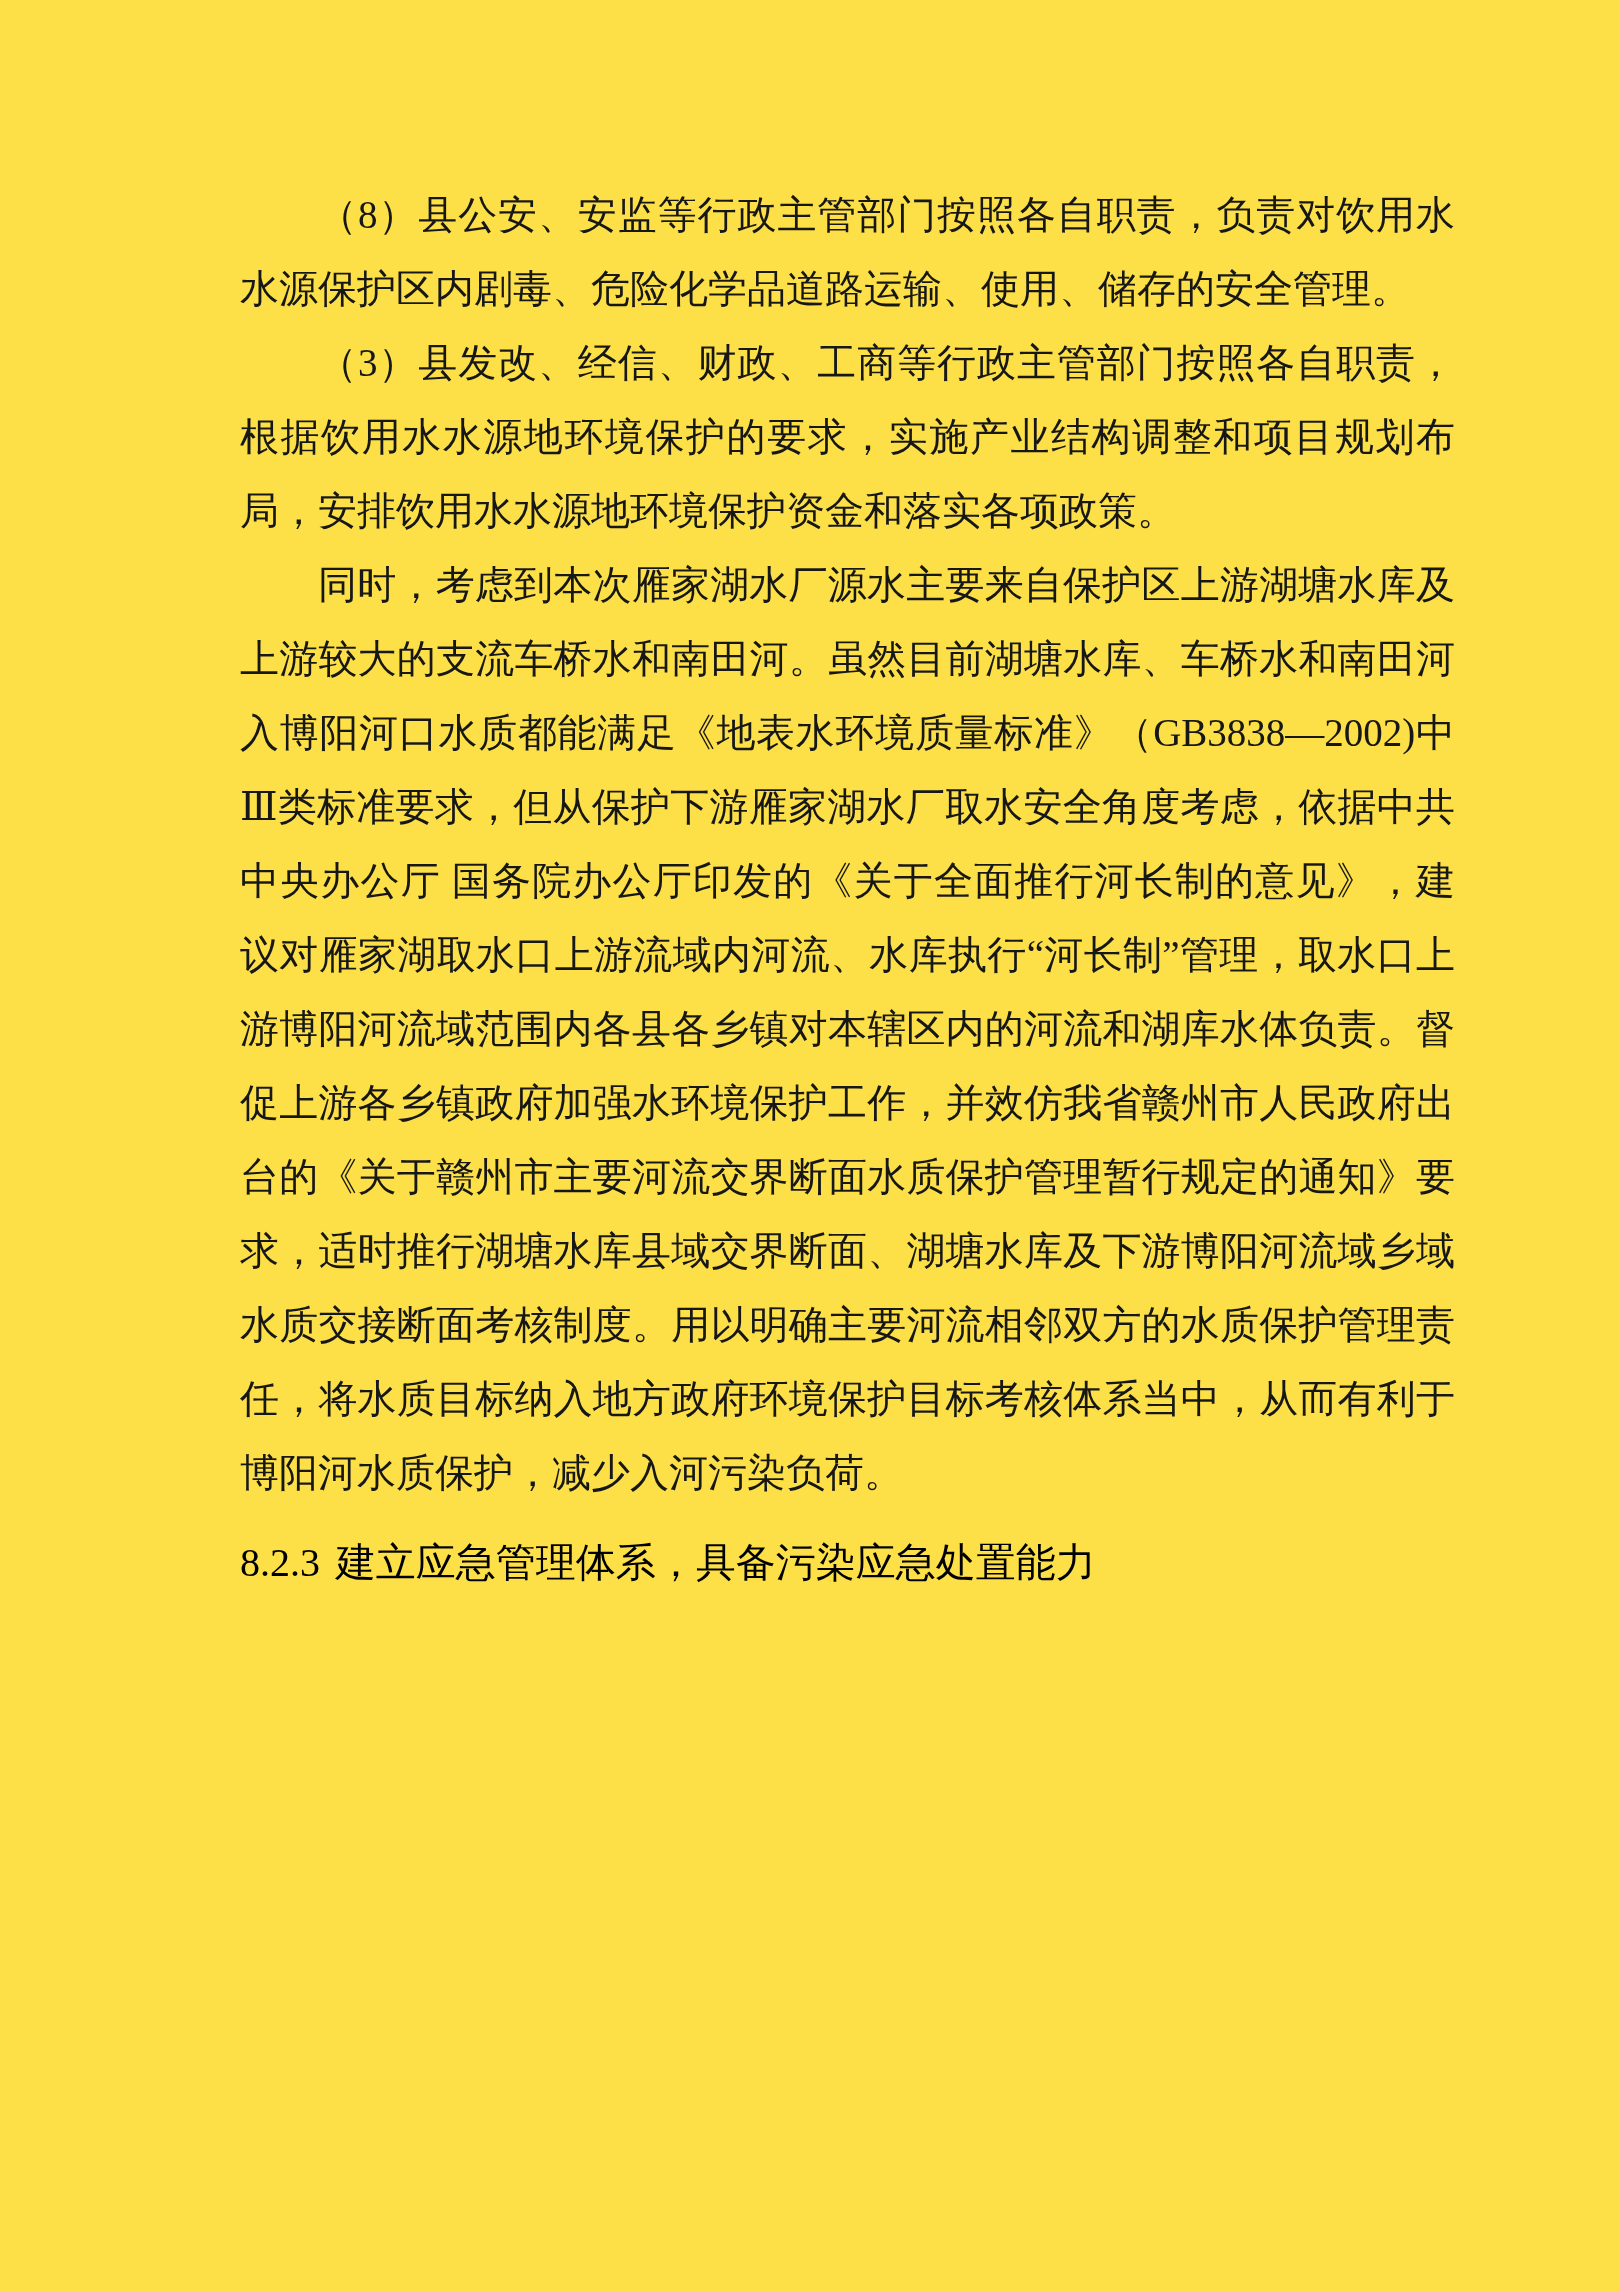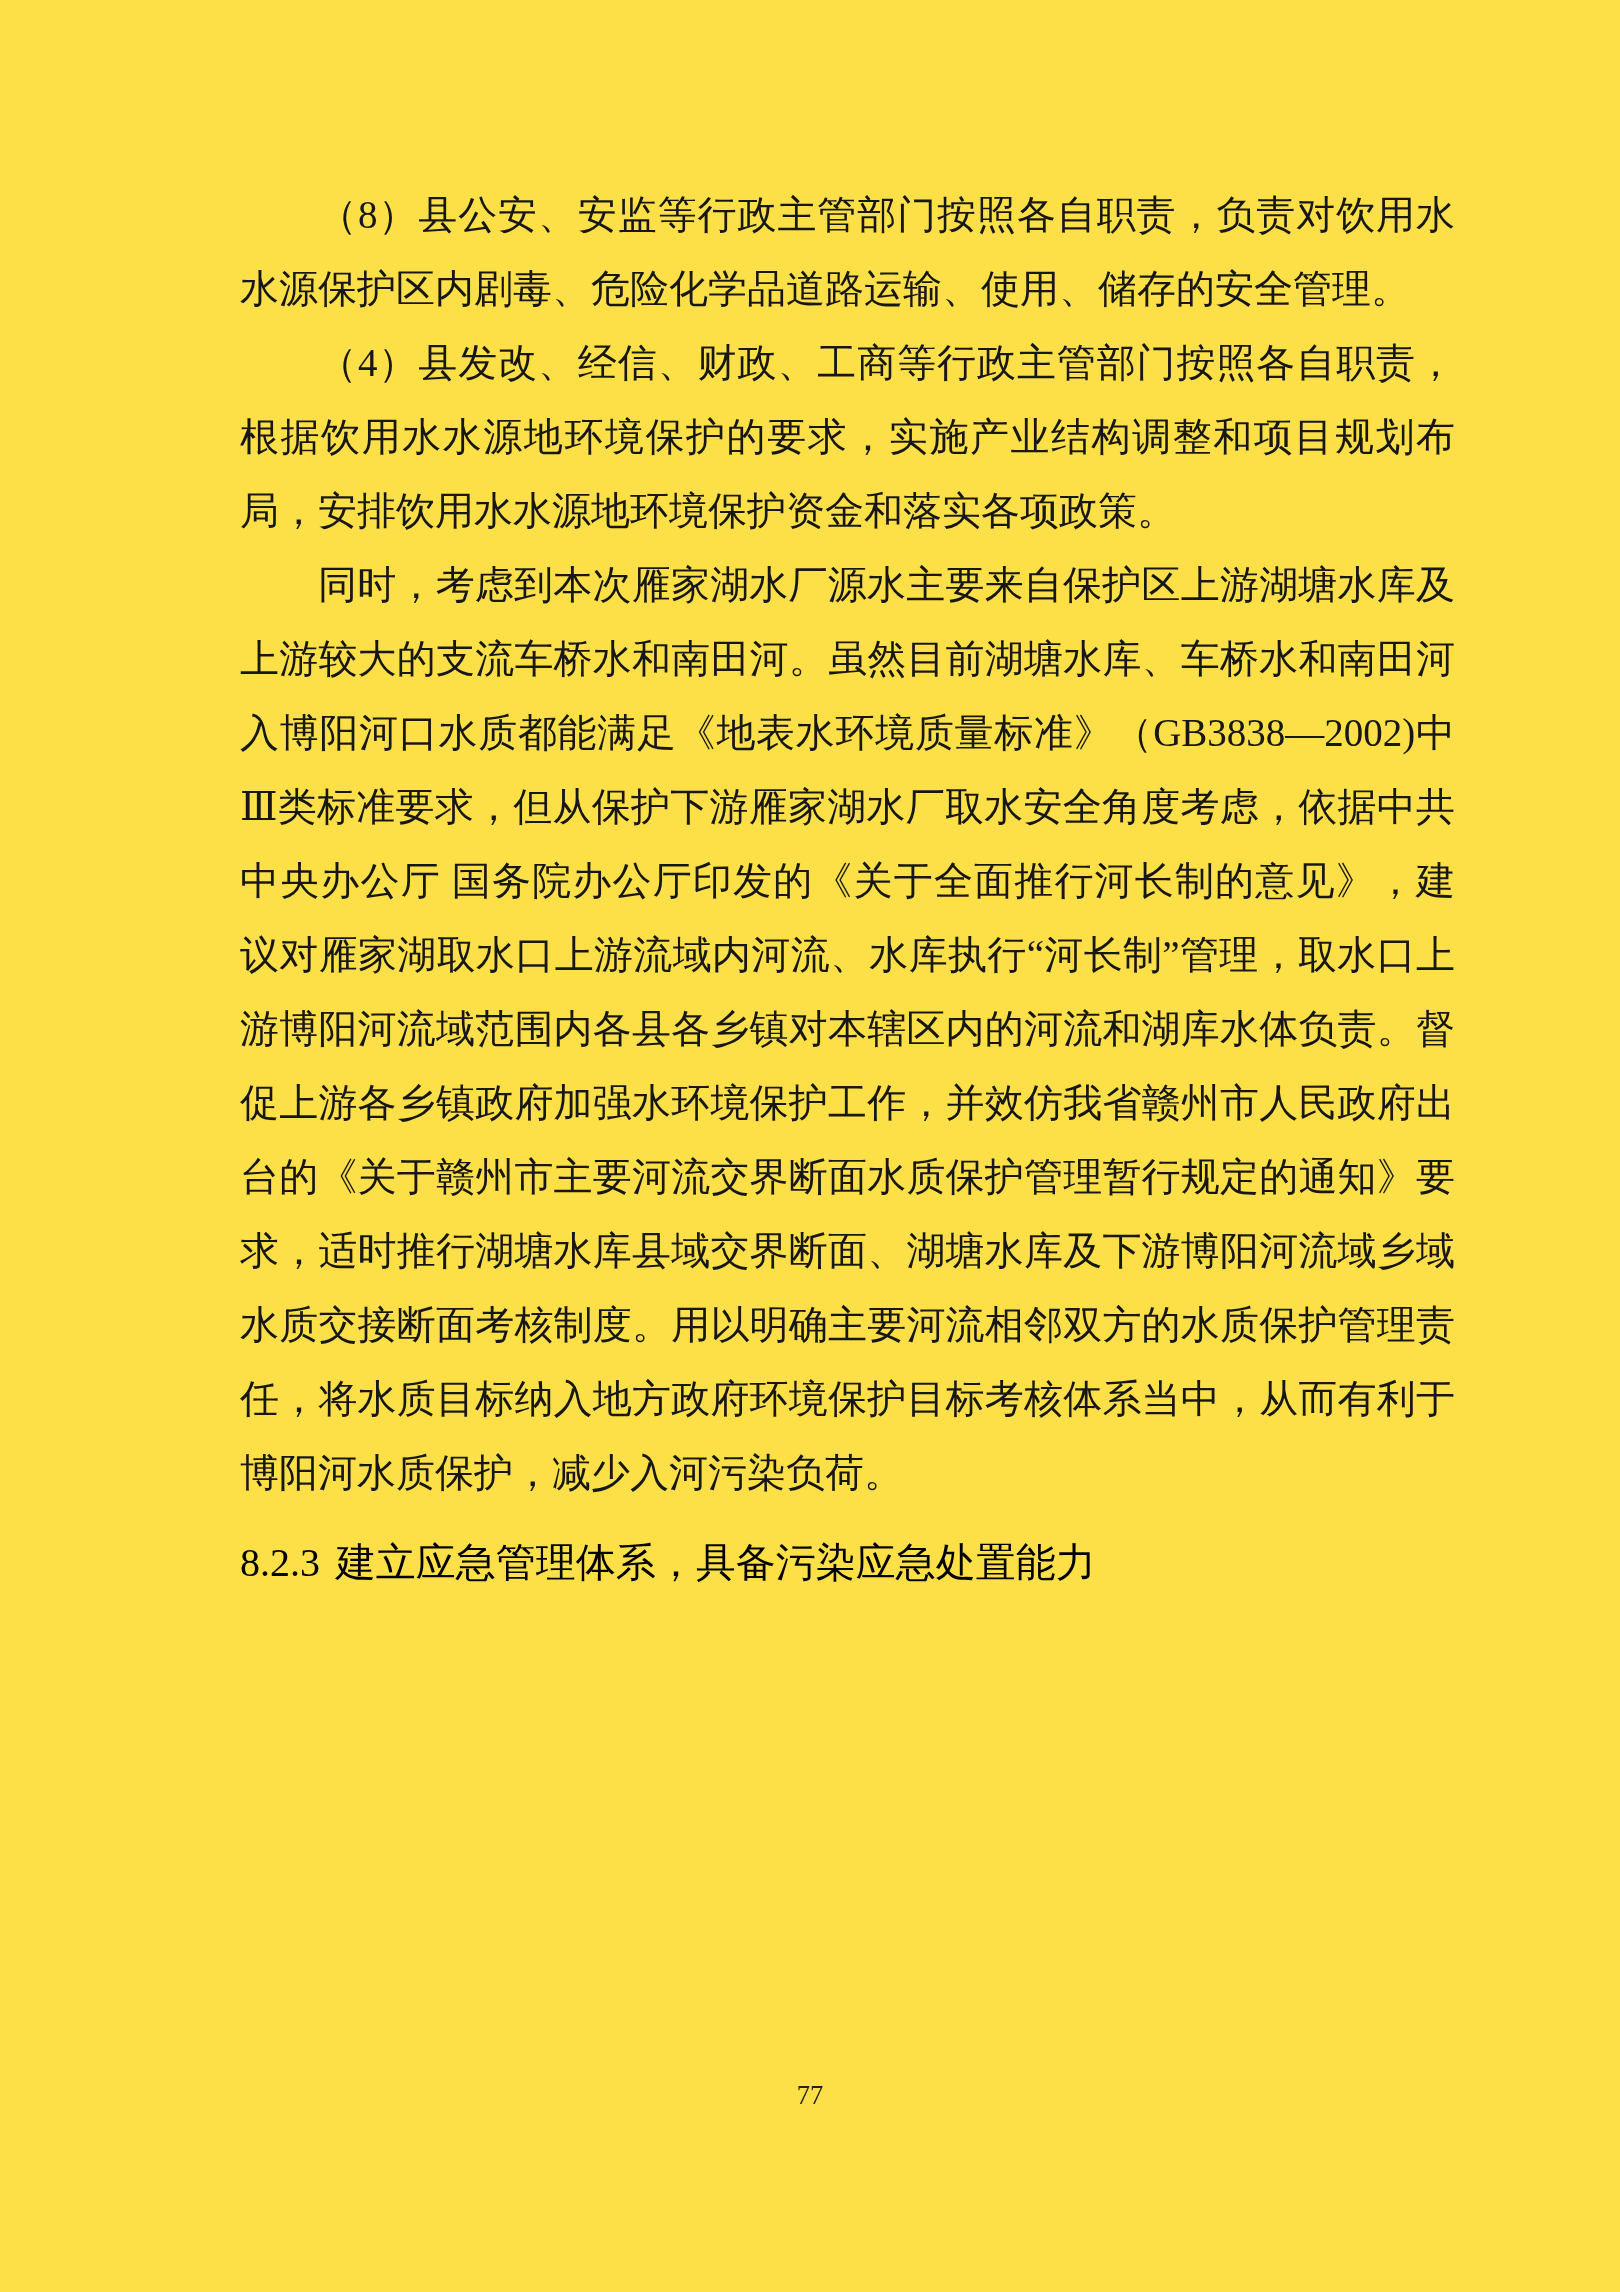--- a/index.html
+++ b/index.html
@@ -54,23 +54,20 @@
     color: #222222;
     font-family: "Liberation Serif", "DejaVu Serif", serif;
   }
 </style>
 </head>
 <body>
 
 <div class="page">
   <main class="content">
     <p class="para">（8）县公安、安监等行政主管部门按照各自职责，负责对饮用水水源保护区内剧毒、危险化学品道路运输、使用、储存的安全管理。</p>
-    <p class="para">（4）县发改、经信、财政、工商等行政主管部门按照各自职责，根据饮用水水源地环境保护的要求，实施产业结构调整和项目规划布局，安排饮用水水源地环境保护资金和落实各项政策。</p>
+    <p class="para">（3）县发改、经信、财政、工商等行政主管部门按照各自职责，根据饮用水水源地环境保护的要求，实施产业结构调整和项目规划布局，安排饮用水水源地环境保护资金和落实各项政策。</p>
     <p class="para">同时，考虑到本次雁家湖水厂源水主要来自保护区上游湖塘水库及上游较大的支流车桥水和南田河。虽然目前湖塘水库、车桥水和南田河入博阳河口水质都能满足《地表水环境质量标准》（GB3838—2002)中Ⅲ类标准要求，但从保护下游雁家湖水厂取水安全角度考虑，依据中共中央办公厅 国务院办公厅印发的《关于全面推行河长制的意见》，建议对雁家湖取水口上游流域内河流、水库执行“河长制”管理，取水口上游博阳河流域范围内各县各乡镇对本辖区内的河流和湖库水体负责。督促上游各乡镇政府加强水环境保护工作，并效仿我省赣州市人民政府出台的《关于赣州市主要河流交界断面水质保护管理暂行规定的通知》要求，适时推行湖塘水库县域交界断面、湖塘水库及下游博阳河流域乡域水质交接断面考核制度。用以明确主要河流相邻双方的水质保护管理责任，将水质目标纳入地方政府环境保护目标考核体系当中，从而有利于博阳河水质保护，减少入河污染负荷。</p>
     <h2 class="heading">
       <span class="num">8.2.3</span><span>建立应急管理体系，具备污染应急处置能力</span>
     </h2>
   </main>
-  <footer class="page-footer">
-    <span class="page-number">77</span>
-  </footer>
 </div>
 
 
 </body></html>

